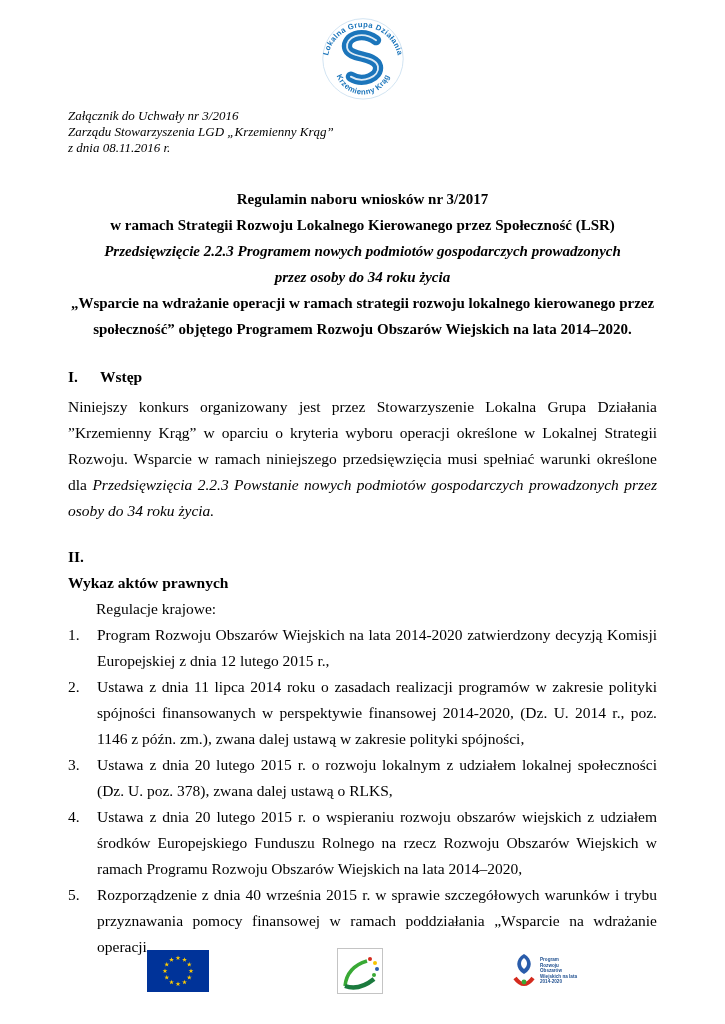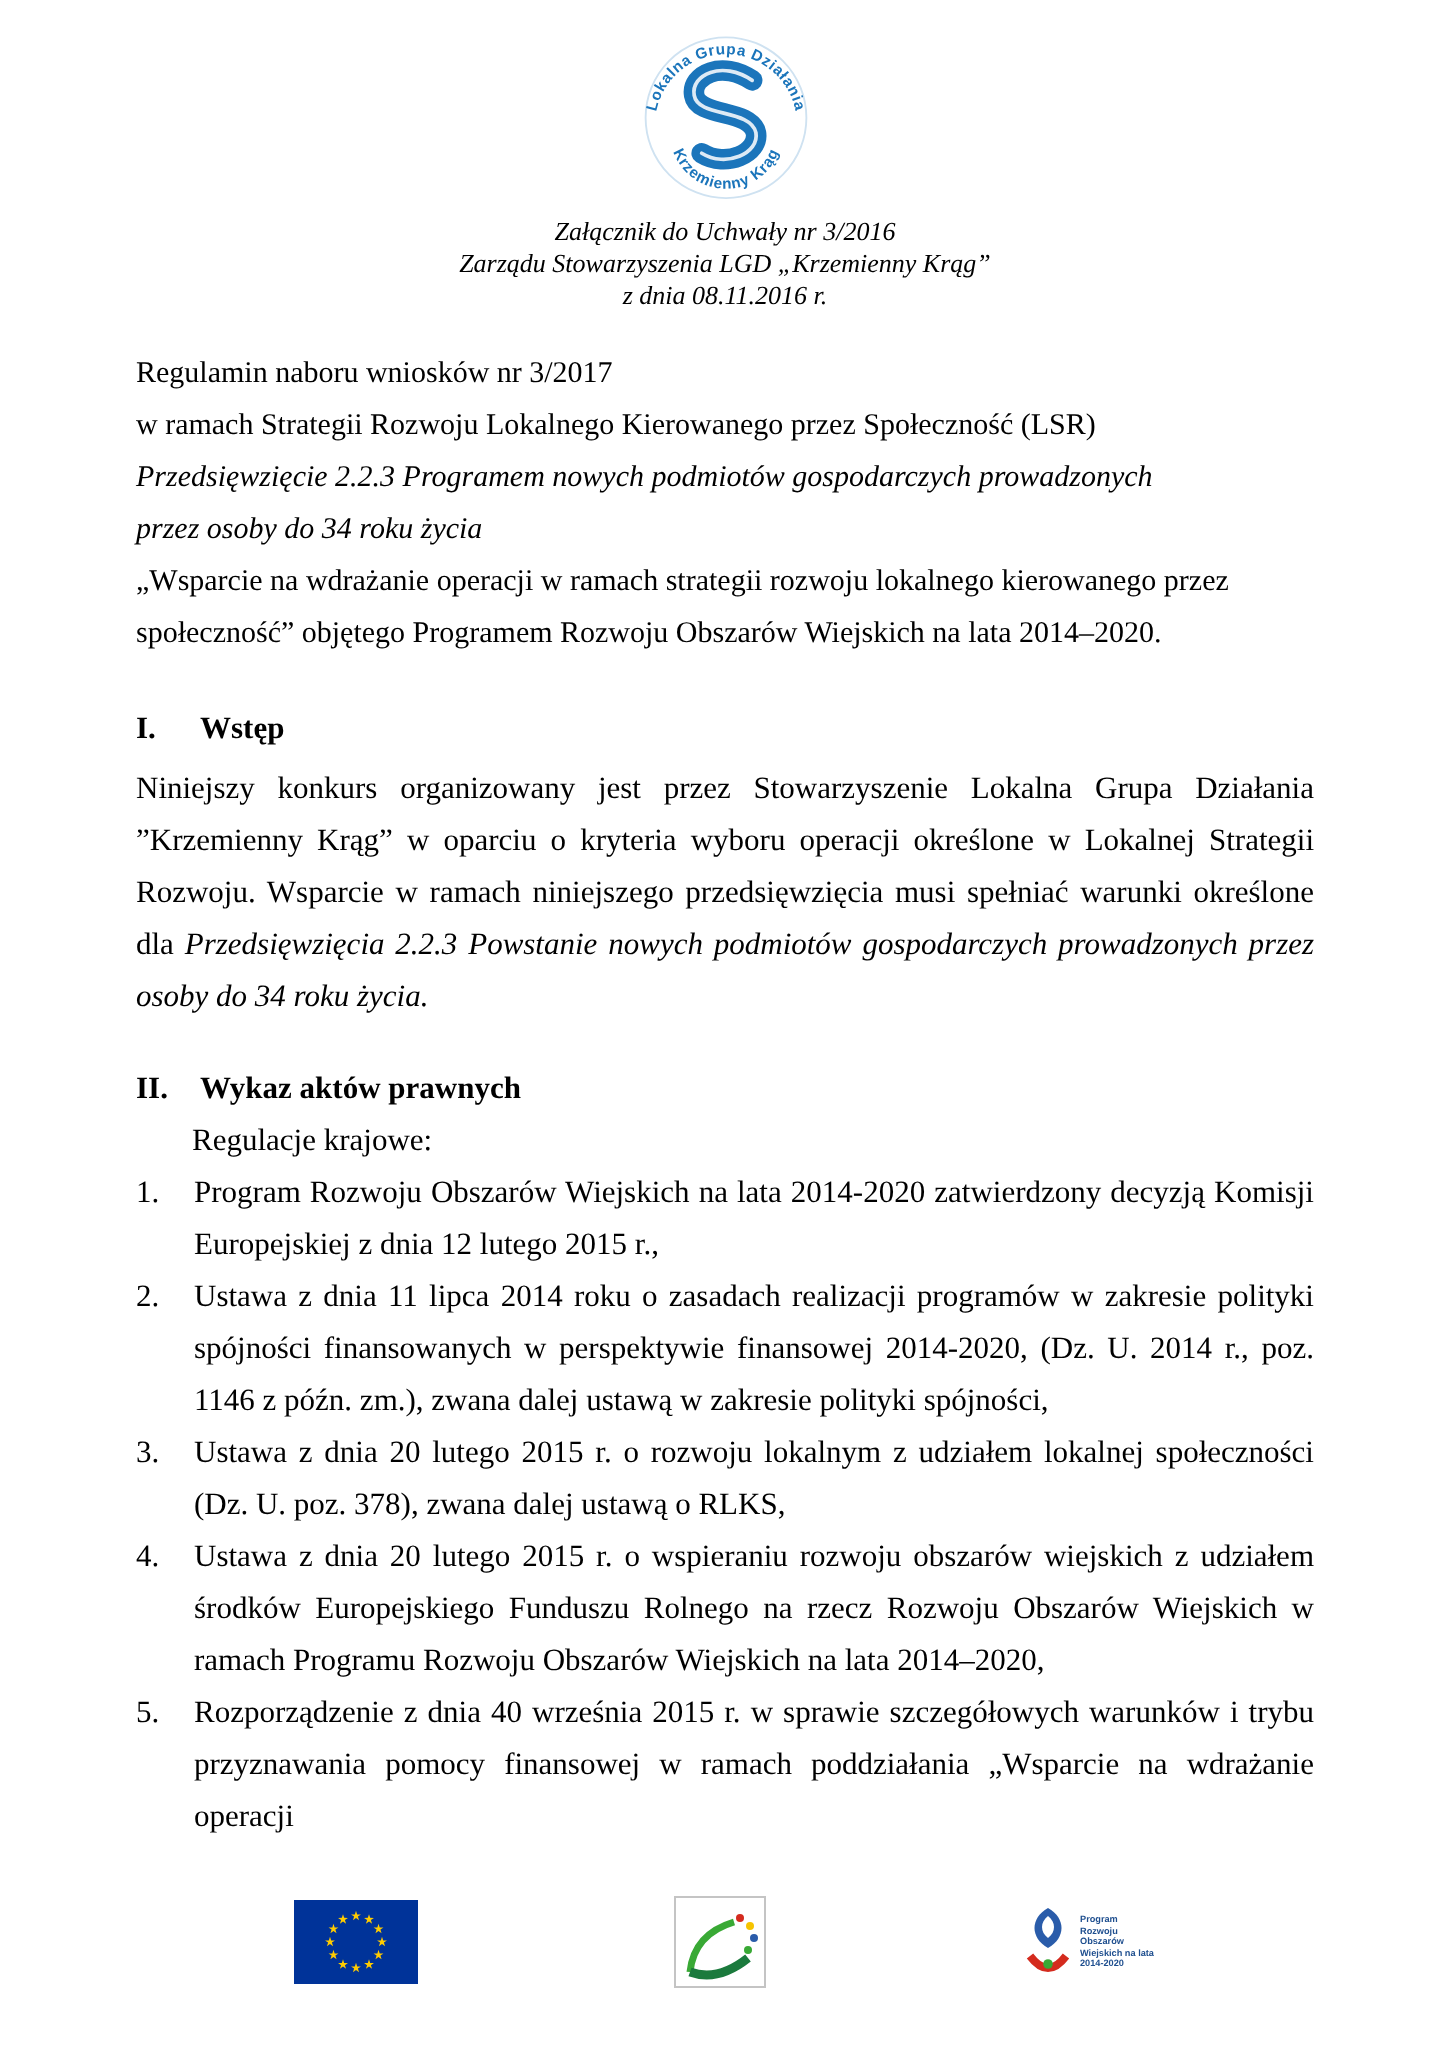--- a/index.html
+++ b/index.html
@@ -11,31 +11,31 @@
     background:#ffffff;
     padding:14px 68px 0 68px;
     font-family:"Liberation Serif", serif;
     color:#000;
     overflow:hidden;
   }
   
   .logo-top { width:96px; height:86px; margin:0 auto; display:block; }
   .arc-text { font-family:"Liberation Sans", sans-serif; font-size:8.2px; font-weight:bold; fill:#1b75bb; letter-spacing:0.4px; }
   
-  .attachment { margin-top:8px; text-align:center; font-style:italic; font-size:13px; line-height:16px; }
+  .attachment { margin-top:8px; text-align:left; font-style:italic; font-size:13px; line-height:16px; }
   .attachment div { white-space:nowrap; }
   
-  .title-block { margin-top:18px; text-align:left; font-weight:normal; font-size:15px; line-height:26px; }
+  .title-block { margin-top:30px; text-align:center; font-weight:bold; font-size:15px; line-height:26px; }
   .title-block .tl { white-space:nowrap; }
   .bi { font-style:italic; }
   
   .sec { display:flex; font-weight:bold; font-size:15.5px; line-height:26px; }
   .sec .num { width:32px; flex-shrink:0; }
   #sec1 { margin-top:22px; }
-  #sec2 { margin-top:20px; }
+  #sec2 { margin-top:20px;flex-direction:column; }
   .para { margin-top:4px; font-size:15.5px; line-height:26px; text-align:justify; }
   .intro { font-size:15.5px; line-height:26px;margin-left:28px; }
   .list-item { display:flex; font-size:15.5px; line-height:26px; }
   .list-item .num { width:29px; flex-shrink:0; }
   .list-item .txt { flex:1; text-align:justify; }
   
   .footer { position:absolute; left:0; right:0; bottom:30px; display:flex; justify-content:center; align-items:center; gap:128px; }
   .prow { display:flex; align-items:center; gap:3px; }
   .prow-text { width:38px; font-family:"Liberation Sans", sans-serif; font-size:4.6px; line-height:5.4px; color:#1f4f8f; font-weight:bold; }
 </style>

